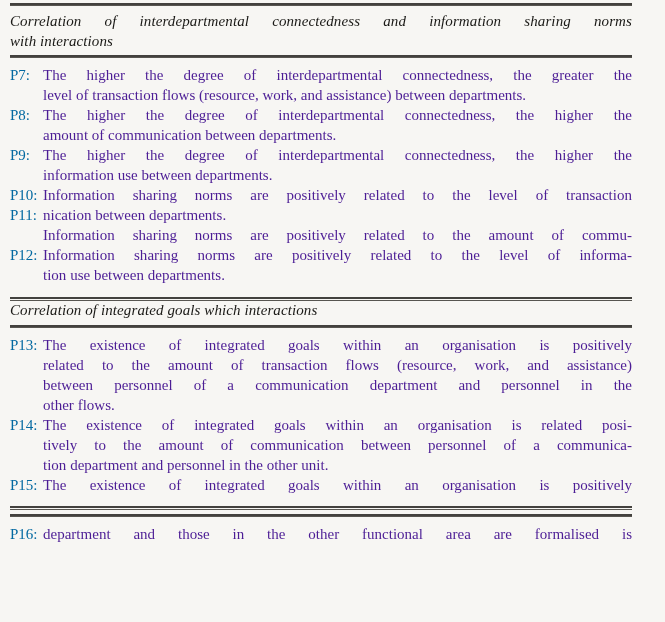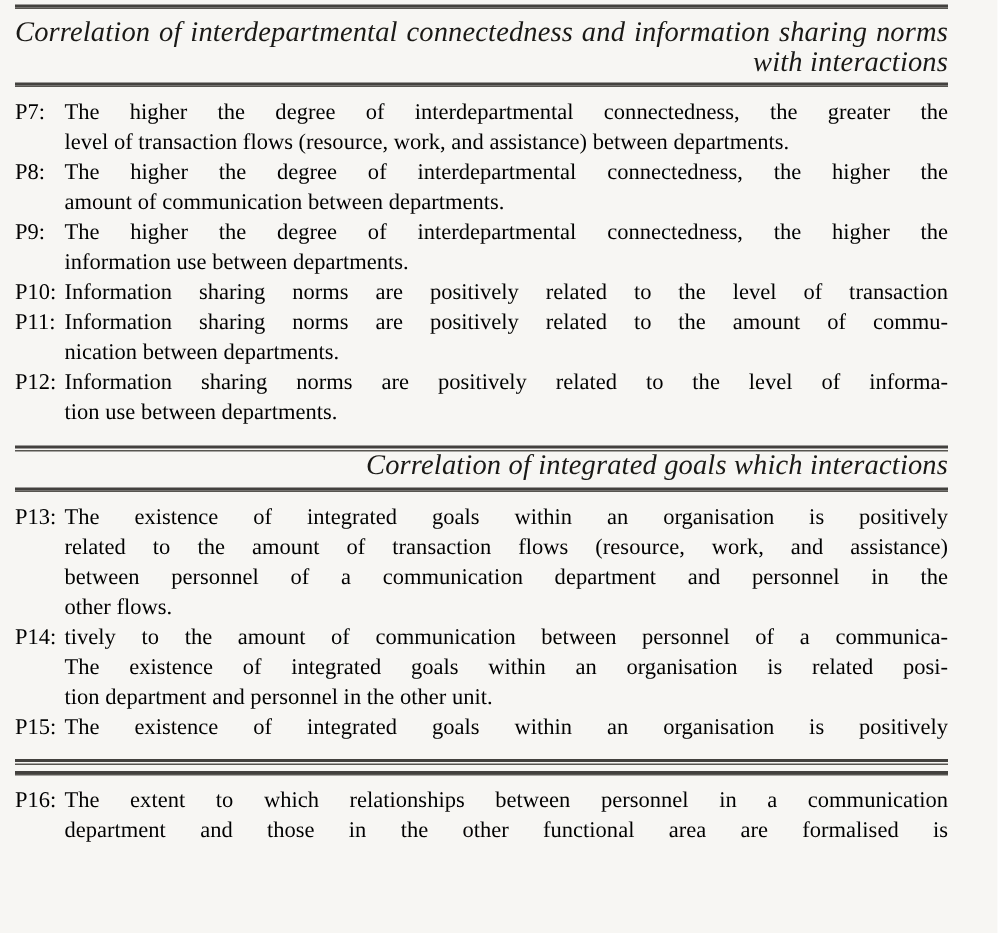--- a/index.html
+++ b/index.html
@@ -46,63 +46,63 @@
     margin-top: 1px;
   }
   .rule-head-below {
     margin-top: 4px;
     margin-bottom: 7px;
   }
 
   
   .section-head {
     font-style: italic;
-    font-size: 19px;
+    font-size: 15px;
     line-height: 19.5px;
     text-align: justify;
     letter-spacing: 0.1px;
     color: #1a1916;
   }
   .section-head.single {
     text-align: left;
   }
   .section-head .l1 {
     display: block;
     text-align: justify;
     text-align-last: justify;
   }
   .section-head .l2 {
     display: block;
-    text-align: right;
+    text-align: left;
   }
 
   
   .prop-list {
     margin: 0;
     padding: 0;
   }
   .prop {
     display: flex;
     align-items: flex-start;
     margin-bottom: 0px;
   }
   .prop-label {
     flex: 0 0 33px;
     width: 33px;
     font-size: 15px;
     line-height: 20px;
     white-space: nowrap;
-    color: #000000;
+    color: #0369a1;
   }
   .prop-text {
     flex: 1 1 auto;
     font-size: 15px;
     line-height: 20px;
     text-align: justify;
-    color: #000000;
+    color: #4c1d95;
     letter-spacing: 0.01px;
   }
   .prop-text .ln {
     display: block;
     text-align: justify;
     text-align-last: justify;
     white-space: nowrap;
   }
   .prop-text .ln.last {
     text-align: right;
@@ -154,22 +154,22 @@
           </div>
           <div class="prop">
             <div class="prop-label">P10:</div>
             <div class="prop-text">
               <span class="ln">Information sharing norms are positively related to the level of transaction</span>
             </div>
           </div>
           <div class="prop">
             <div class="prop-label">P11:</div>
             <div class="prop-text">
+              <span class="ln last">nication between departments.</span>
               <span class="ln">Information sharing norms are positively related to the amount of commu-</span>
-              <span class="ln last">nication between departments.</span>
             </div>
           </div>
           <div class="prop">
             <div class="prop-label">P12:</div>
             <div class="prop-text">
               <span class="ln">Information sharing norms are positively related to the level of informa-</span>
               <span class="ln last">tion use between departments.</span>
             </div>
           </div>
         </div>
@@ -191,22 +191,22 @@
             <div class="prop-text">
               <span class="ln">The existence of integrated goals within an organisation is positively</span>
               <span class="ln">related to the amount of transaction flows (resource, work, and assistance)</span>
               <span class="ln">between personnel of a communication department and personnel in the</span>
               <span class="ln last">other flows.</span>
             </div>
           </div>
           <div class="prop">
             <div class="prop-label">P14:</div>
             <div class="prop-text">
+              <span class="ln">The existence of integrated goals within an organisation is related posi-</span>
               <span class="ln">tively to the amount of communication between personnel of a communica-</span>
-              <span class="ln">The existence of integrated goals within an organisation is related posi-</span>
               <span class="ln last">tion department and personnel in the other unit.</span>
             </div>
           </div>
           <div class="prop">
             <div class="prop-label">P15:</div>
             <div class="prop-text">
               <span class="ln">The existence of integrated goals within an organisation is positively</span>
             </div>
           </div>
         </div>
@@ -216,20 +216,19 @@
           <div class="rule thin"></div>
         </div>
         <div class="rule-head-below">
           <div class="rule "></div>
           <div class="rule thin"></div>
         </div>
         <div class="prop-list">
           <div class="prop">
             <div class="prop-label">P16:</div>
             <div class="prop-text">
-              <span class="ln">The extent to which relationships between personnel in a communication</span>
               <span class="ln">department and those in the other functional area are formalised is</span>
             </div>
           </div>
         </div>
       </div>
   </div>
 </div>
 
 </body></html>

